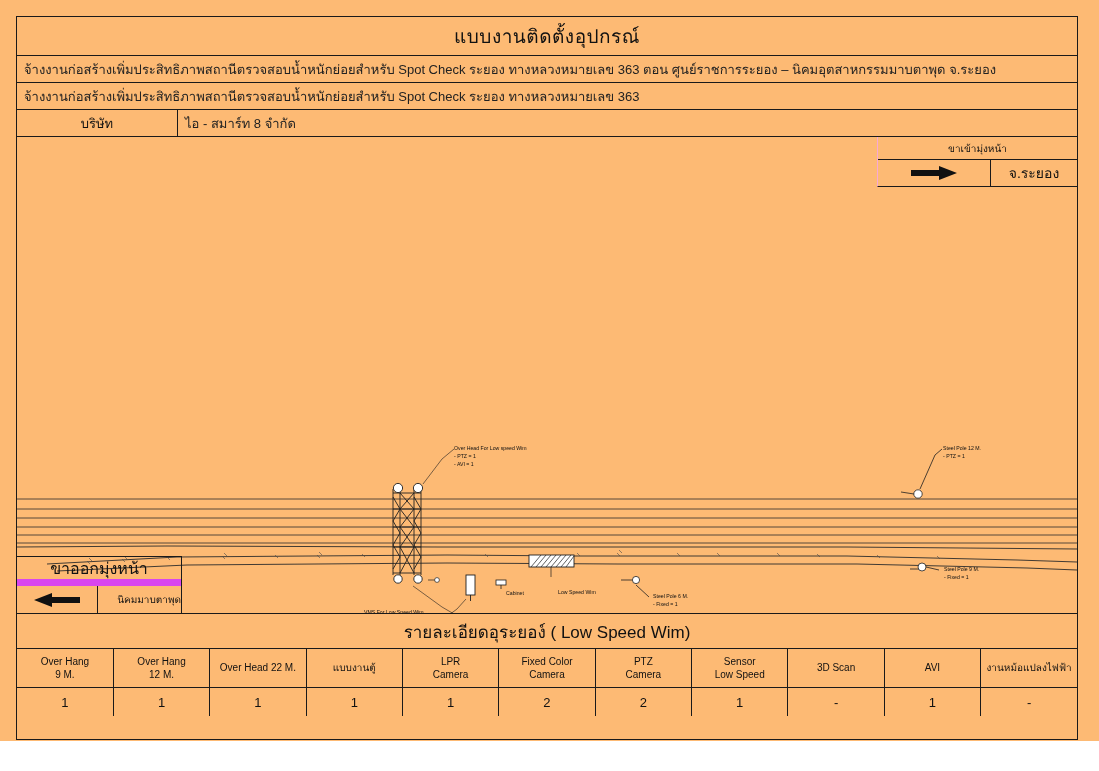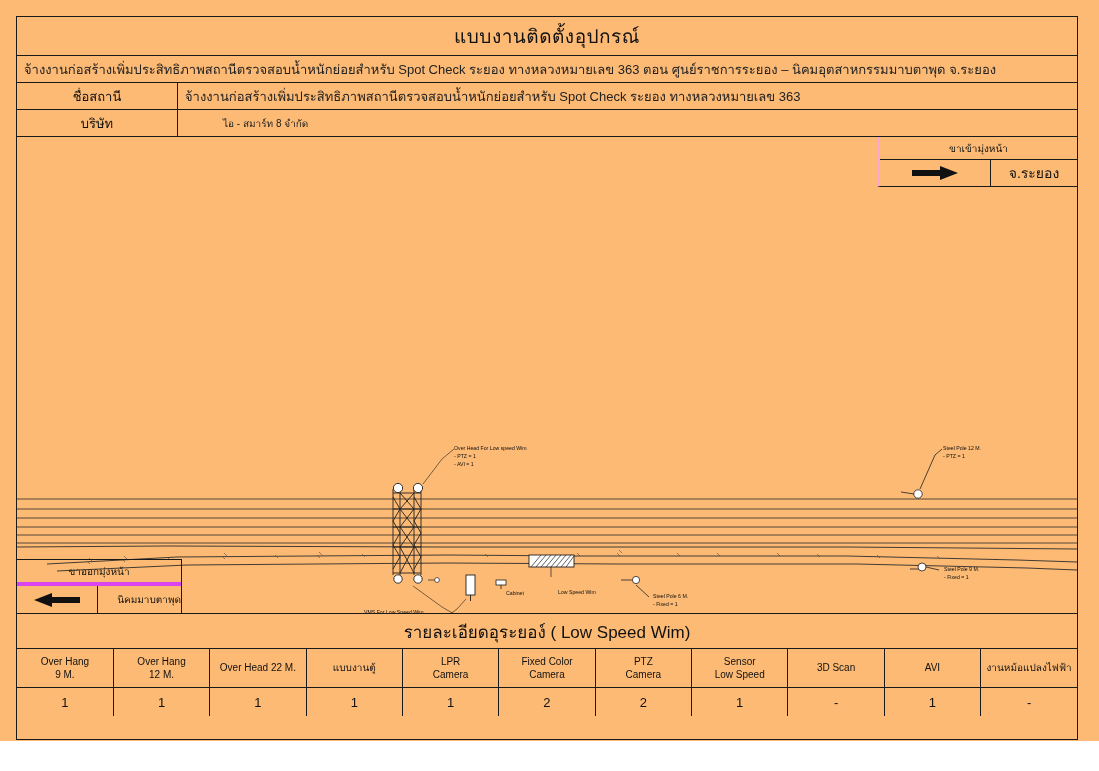--- a/index.html
+++ b/index.html
@@ -55,37 +55,37 @@
     font-size: 13px;
   }
   .info-row .value {
     flex: 1;
     display: flex;
     align-items: center;
     padding-left: 7px;
     font-size: 13px;
     color: #222;
   }
-  .info-row.company .value { font-size: 10px; margin-left: 38px; }
+  .info-row.company .value { font-size: 13px; }
 
   
   .draw-area {
     position: relative;
     height: 476px;
     border-bottom: 1px solid #1a1a1a;
     overflow: hidden;
   }
 
   
   .dir-box-top {
     position: absolute;
     right: 0;
     top: 0;
     width: 200px;
-    border-left: 3px solid #f9a8d4;
+    border-left: 1px solid #f9a8d4;
     border-bottom: 1px solid #1a1a1a;
     box-sizing: border-box;
   }
   .dir-box-top .cap {
     height: 22px;
     display: flex;
     align-items: center;
     justify-content: center;
     font-size: 10px;
     border-bottom: 1px solid #1a1a1a;
@@ -117,22 +117,22 @@
     width: 165px;
     border-right: 1px solid #1a1a1a;
     border-top: 1px solid #1a1a1a;
     box-sizing: border-box;
   }
   .dir-box-bottom .cap {
     height: 22px;
     display: flex;
     align-items: center;
     justify-content: center;
-    font-size: 10px;
-    border-bottom: 4px solid #d946ef;
+    font-size: 16px;
+    border-bottom: 7px solid #d946ef;
   }
   .dir-box-bottom .body {
     height: 27px;
     display: flex;
     align-items: center;
   }
   .dir-box-bottom .arrowcell {
     width: 80px;
     display: flex;
     align-items: center;
@@ -189,21 +189,20 @@
   <div class="sheet">
 
     <div class="title-row">
       <div class="main-title">แบบงานติดตั้งอุปกรณ์</div>
     </div>
 
     <div class="info-row">
       <div class="value">จ้างงานก่อสร้างเพิ่มประสิทธิภาพสถานีตรวจสอบน้ำหนักย่อยสำหรับ Spot Check ระยอง ทางหลวงหมายเลข 363 ตอน ศูนย์ราชการระยอง – นิคมอุตสาหกรรมมาบตาพุด จ.ระยอง</div>
     </div>
     <div class="info-row">
-      <div class="label">ชื่อสถานี</div>
       <div class="value">จ้างงานก่อสร้างเพิ่มประสิทธิภาพสถานีตรวจสอบน้ำหนักย่อยสำหรับ Spot Check ระยอง ทางหลวงหมายเลข 363</div>
     </div>
     <div class="info-row company">
       <div class="label">บริษัท</div>
       <div class="value">ไอ - สมาร์ท 8 จำกัด</div>
     </div>
 
     <div class="draw-area">
 
       <svg class="scene" width="1060" height="476" viewBox="0 0 1060 476">

